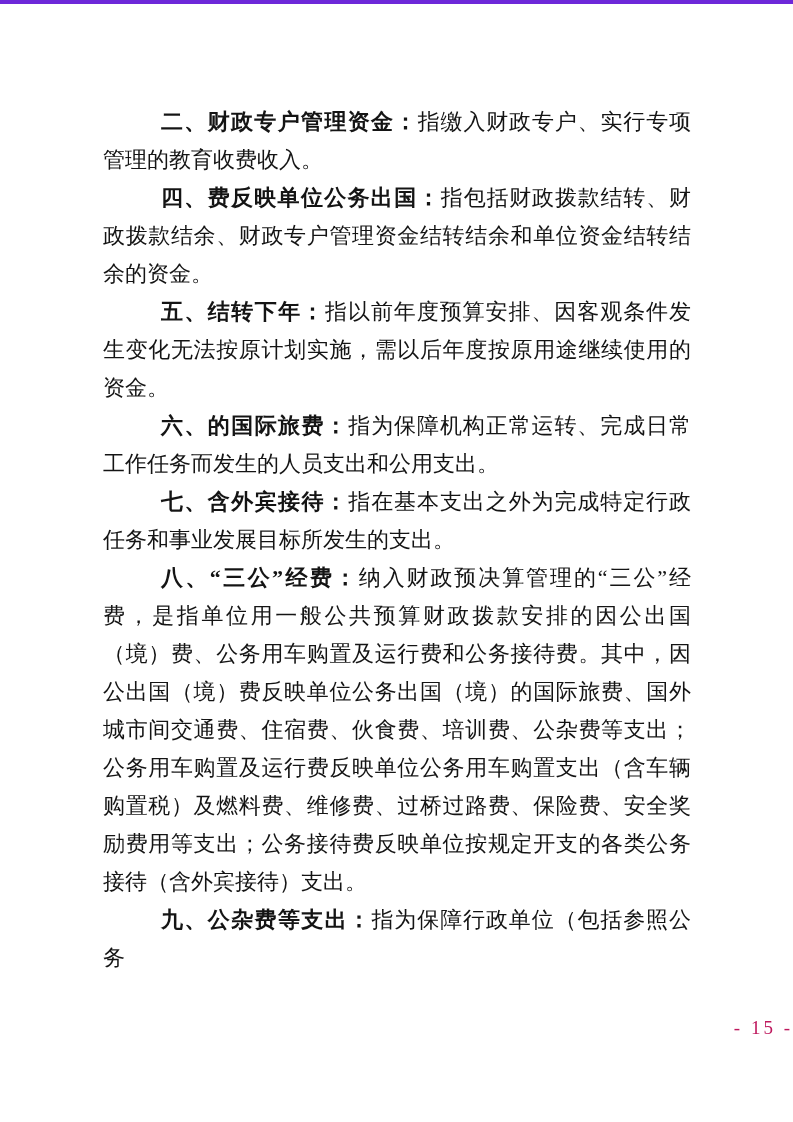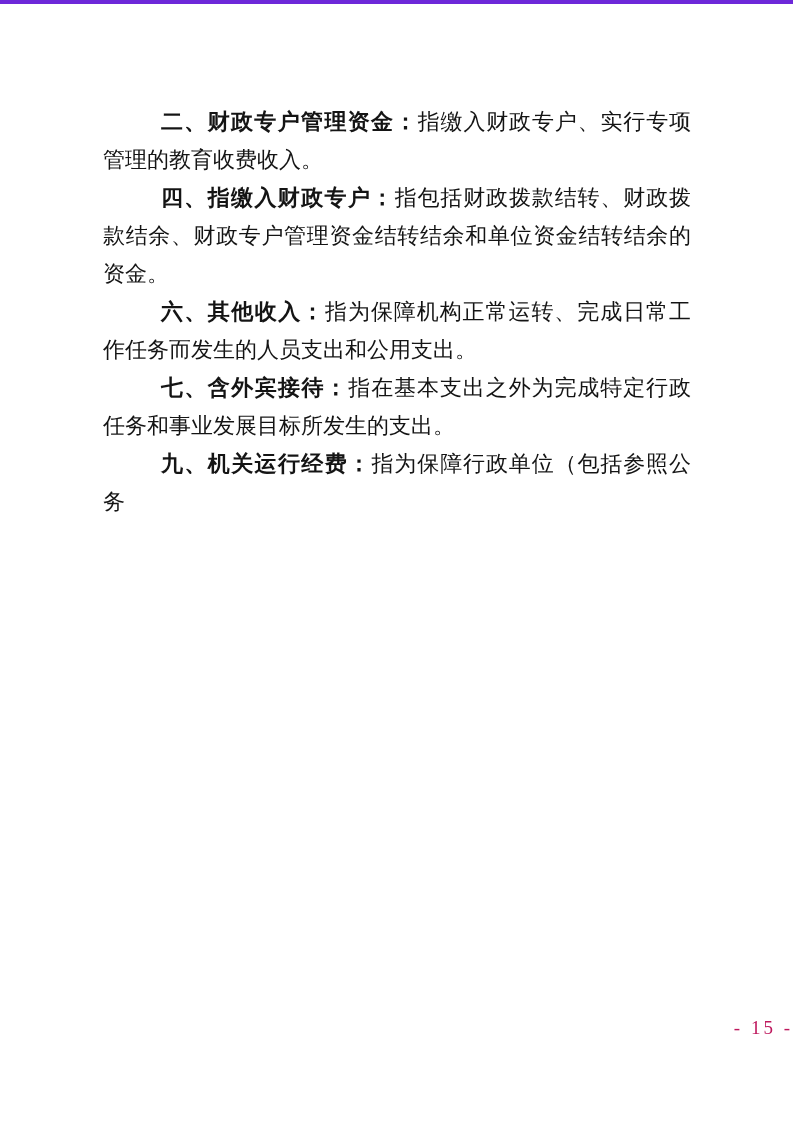--- a/index.html
+++ b/index.html
@@ -49,19 +49,21 @@
     letter-spacing: 3px;
     color: #be185d;
   }
 </style>
 </head>
 <body>
 
 <div class="page">
   <div class="content">
     <p class="para"><span class="head">二、财政专户管理资金：</span><span class="body-text">指缴入财政专户、实行专项管理的教育收费收入。</span></p>
-    <p class="para"><span class="head">四、指缴入财政专户：</span><span class="body-text">指包括财政拨款结转、财政拨款结余、财政专户管理资金结转结余和单位资金结转结余的资金。</span></p>
-    <p class="para"><span class="head">六、其他收入：</span><span class="body-text">指为保障机构正常运转、完成日常工作任务而发生的人员支出和公用支出。</span></p>
+    <p class="para"><span class="head">四、费反映单位公务出国：</span><span class="body-text">指包括财政拨款结转、财政拨款结余、财政专户管理资金结转结余和单位资金结转结余的资金。</span></p>
+    <p class="para"><span class="head">五、结转下年：</span><span class="body-text">指以前年度预算安排、因客观条件发生变化无法按原计划实施，需以后年度按原用途继续使用的资金。</span></p>
+    <p class="para"><span class="head">六、的国际旅费：</span><span class="body-text">指为保障机构正常运转、完成日常工作任务而发生的人员支出和公用支出。</span></p>
     <p class="para"><span class="head">七、含外宾接待：</span><span class="body-text">指在基本支出之外为完成特定行政任务和事业发展目标所发生的支出。</span></p>
-    <p class="para"><span class="head">九、机关运行经费：</span><span class="body-text">指为保障行政单位（包括参照公务</span></p>
+    <p class="para"><span class="head">八、“三公”经费：</span><span class="body-text">纳入财政预决算管理的“三公”经费，是指单位用一般公共预算财政拨款安排的因公出国（境）费、公务用车购置及运行费和公务接待费。其中，因公出国（境）费反映单位公务出国（境）的国际旅费、国外城市间交通费、住宿费、伙食费、培训费、公杂费等支出；公务用车购置及运行费反映单位公务用车购置支出（含车辆购置税）及燃料费、维修费、过桥过路费、保险费、安全奖励费用等支出；公务接待费反映单位按规定开支的各类公务接待（含外宾接待）支出。</span></p>
+    <p class="para"><span class="head">九、公杂费等支出：</span><span class="body-text">指为保障行政单位（包括参照公务</span></p>
   </div>
   <div class="footer">- 15 -</div>
 </div>
 
 </body></html>

